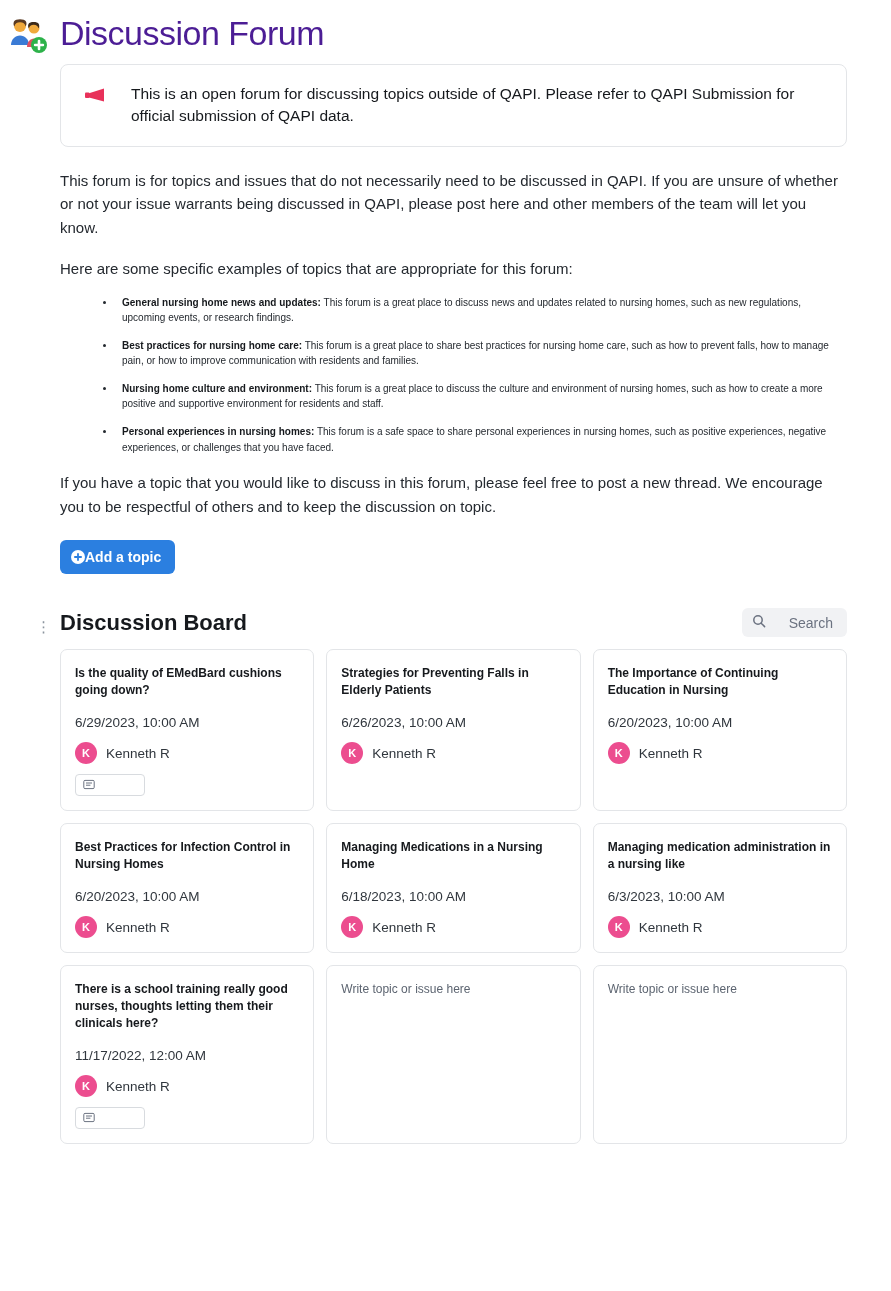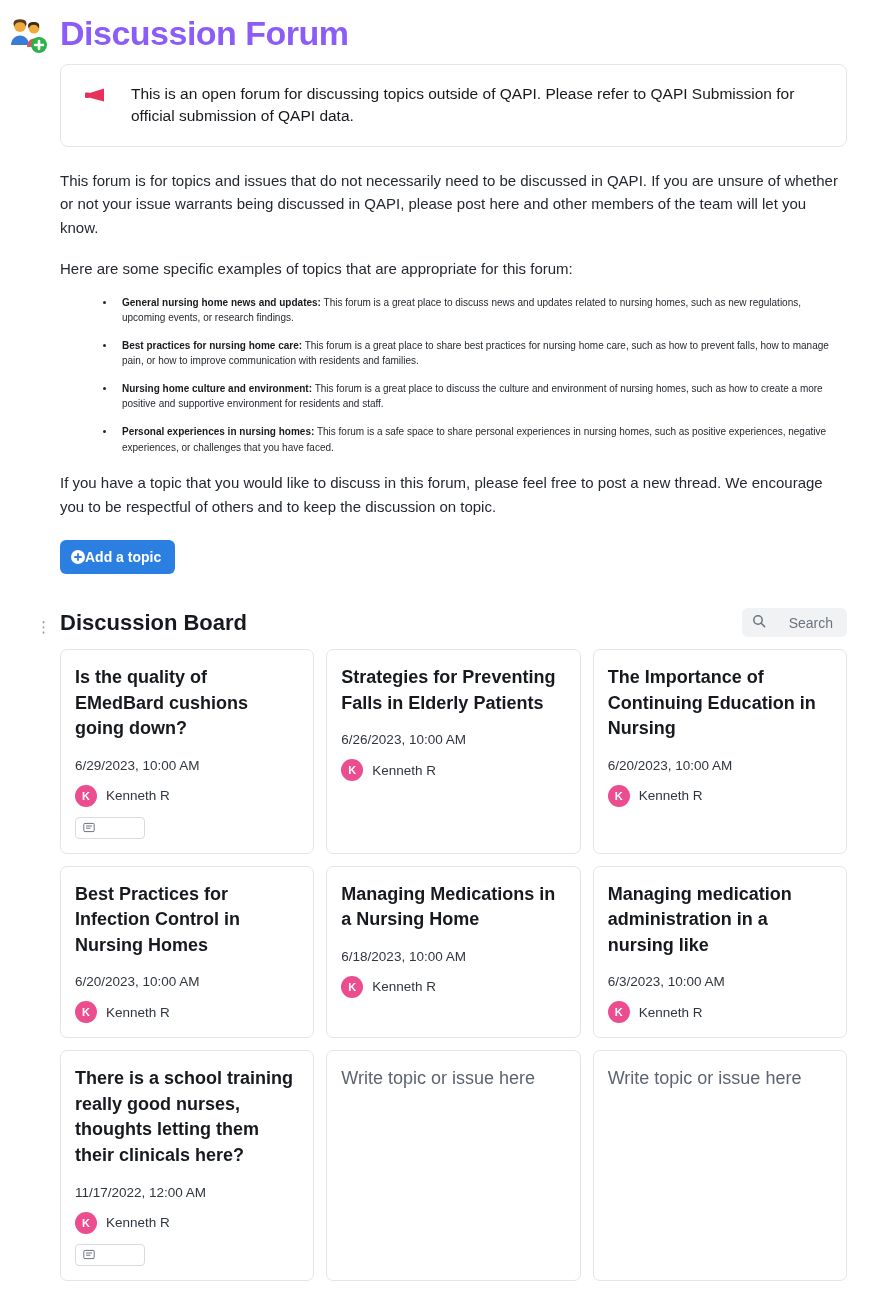--- a/index.html
+++ b/index.html
@@ -25,23 +25,23 @@
   }
   .header-icon {
     width: 40px;
     height: 40px;
     flex: 0 0 40px;
     position: relative;
   }
   .header-icon svg { display: block; }
   .page-title {
     font-size: 34px;
-    font-weight: bold;
+    font-weight: normal;
     letter-spacing: -0.5px;
-    color: #8b5cf6;
+    color: #4c1d95;
     line-height: 1.1;
   }
 
   
   .content {
     padding: 0 44px 0 60px;
     position: relative;
   }
 
   
@@ -156,21 +156,21 @@
     padding: 15px 14px 14px 14px;
     min-height: 128px;
     display: flex;
     flex-direction: column;
   }
   .topic-card.placeholder .topic-card-title {
     color: #5c6470;
     font-weight: normal;
   }
   .topic-card-title {
-    font-size: 18px;
+    font-size: 12px;
     font-weight: bold;
     line-height: 1.42;
     color: #16191d;
     margin-bottom: 16px;
   }
   .topic-card-date {
     font-size: 13.5px;
     color: #30363d;
     margin-bottom: 12px;
   }

